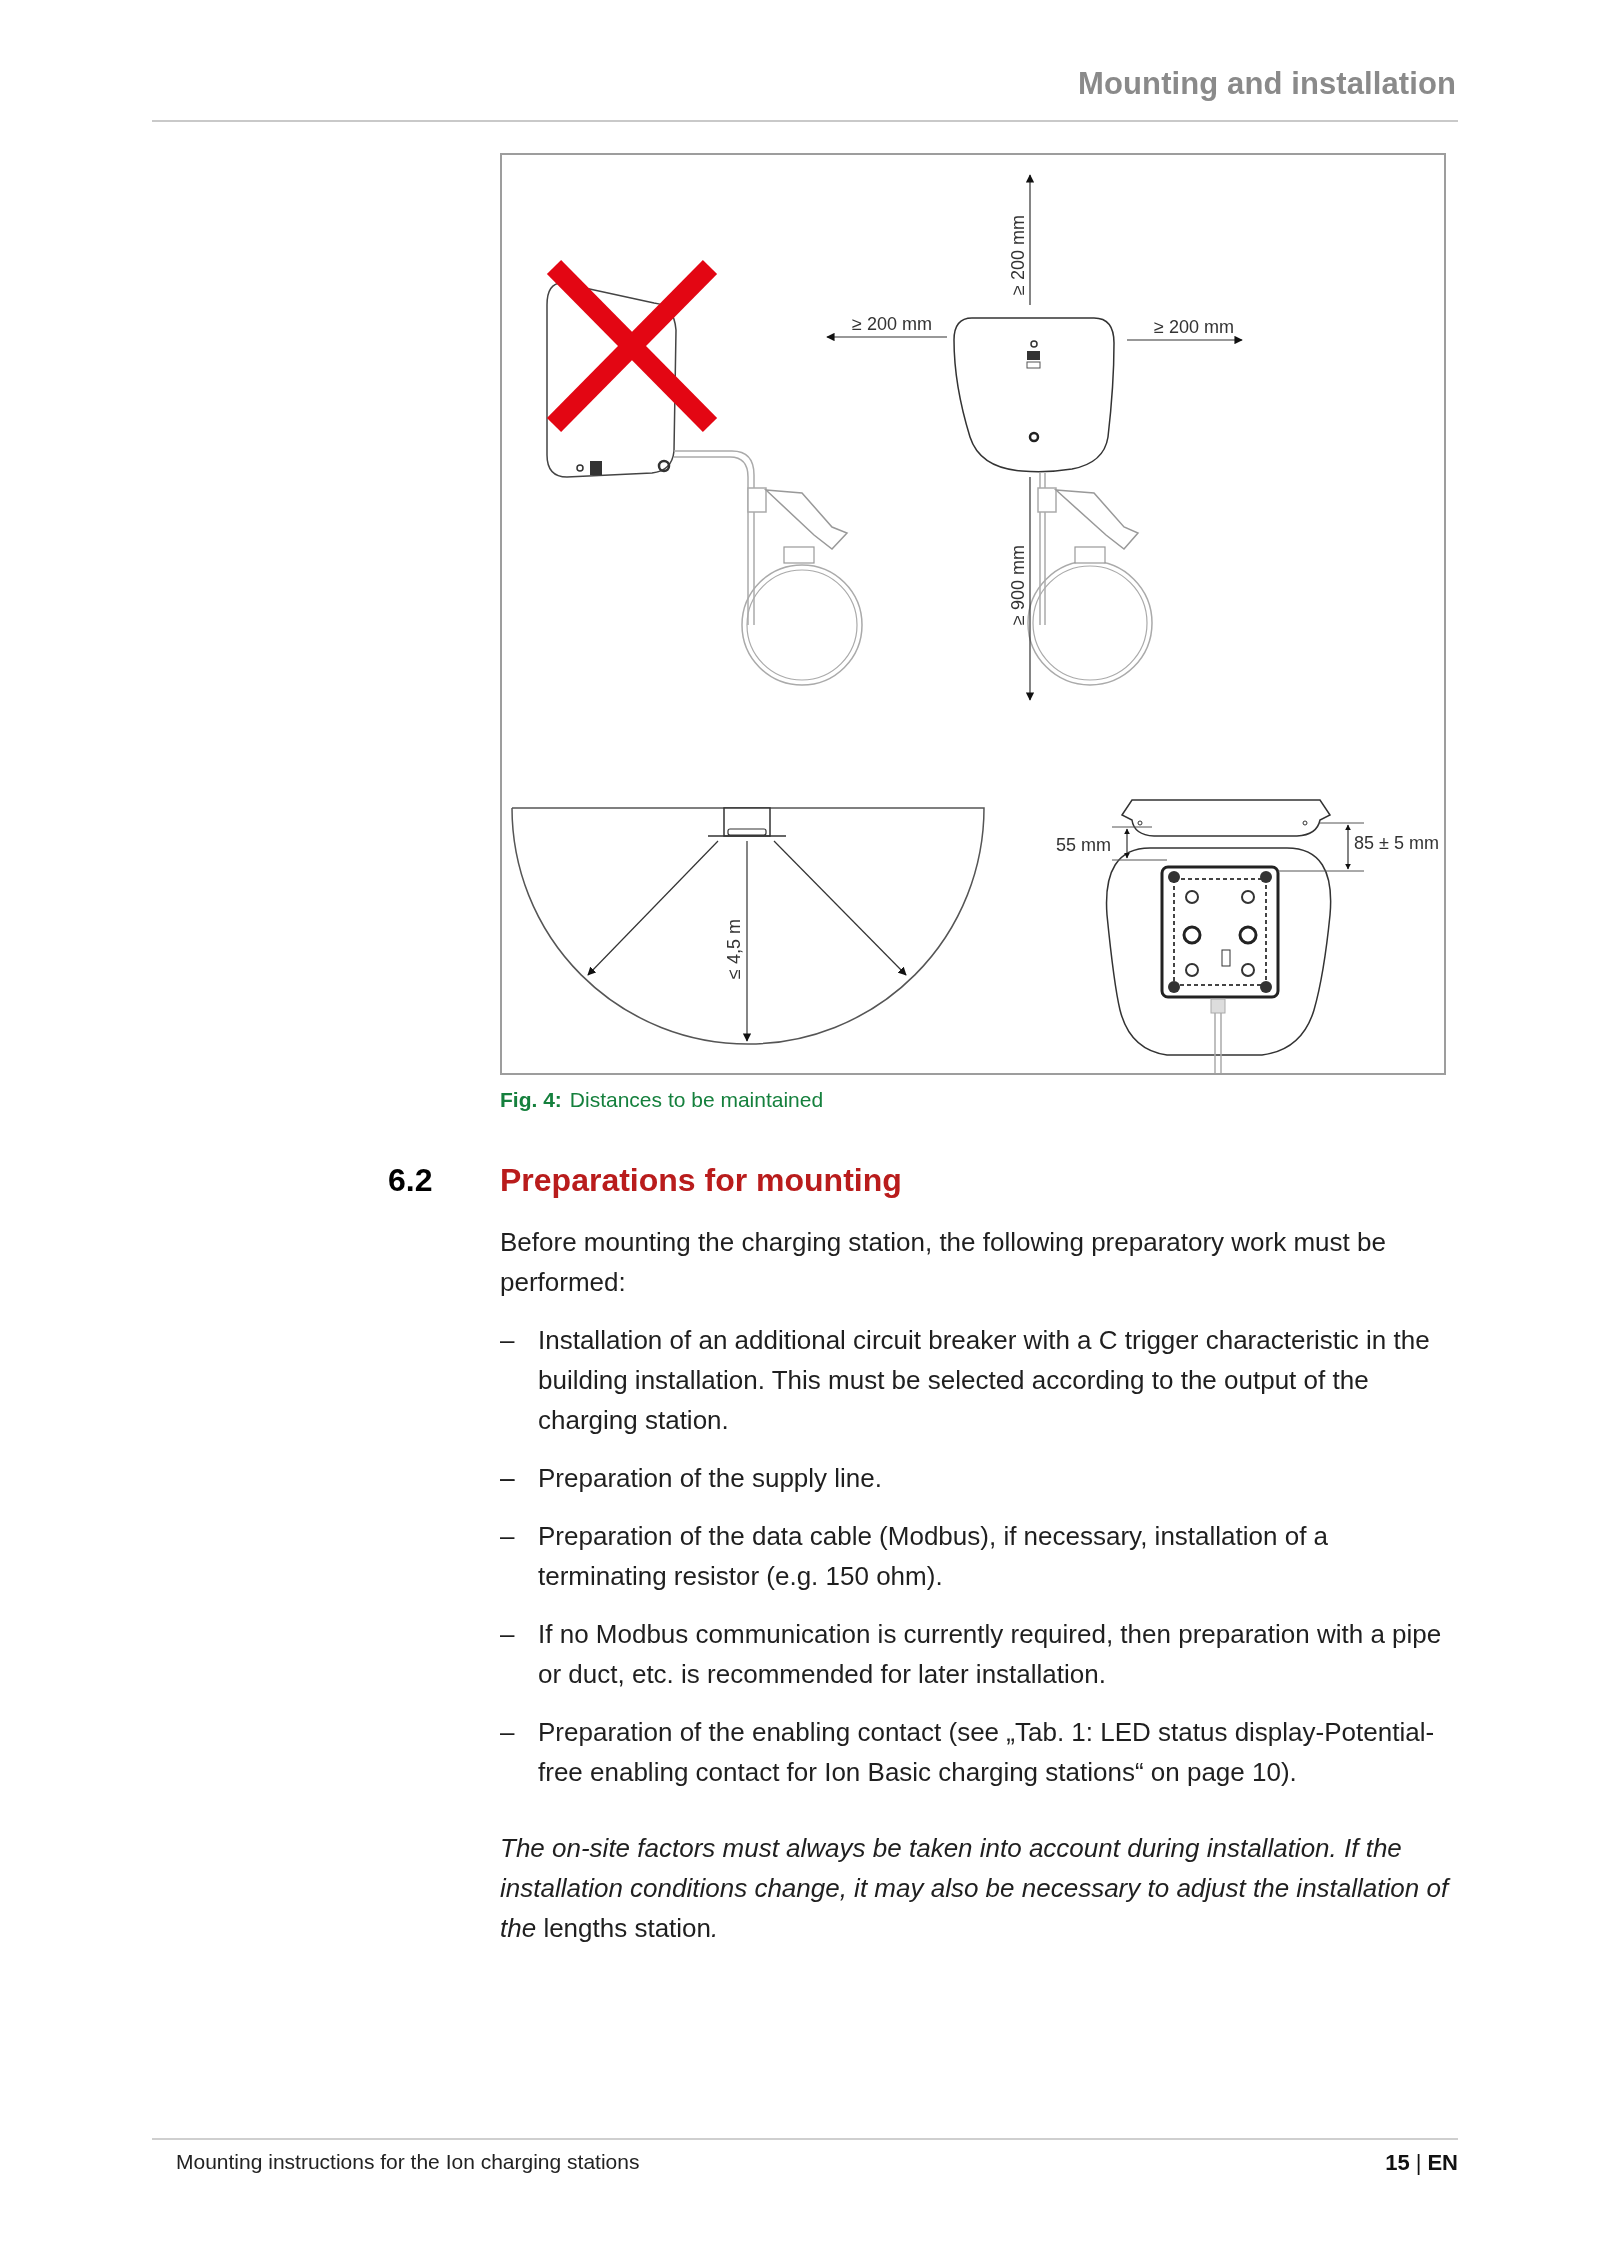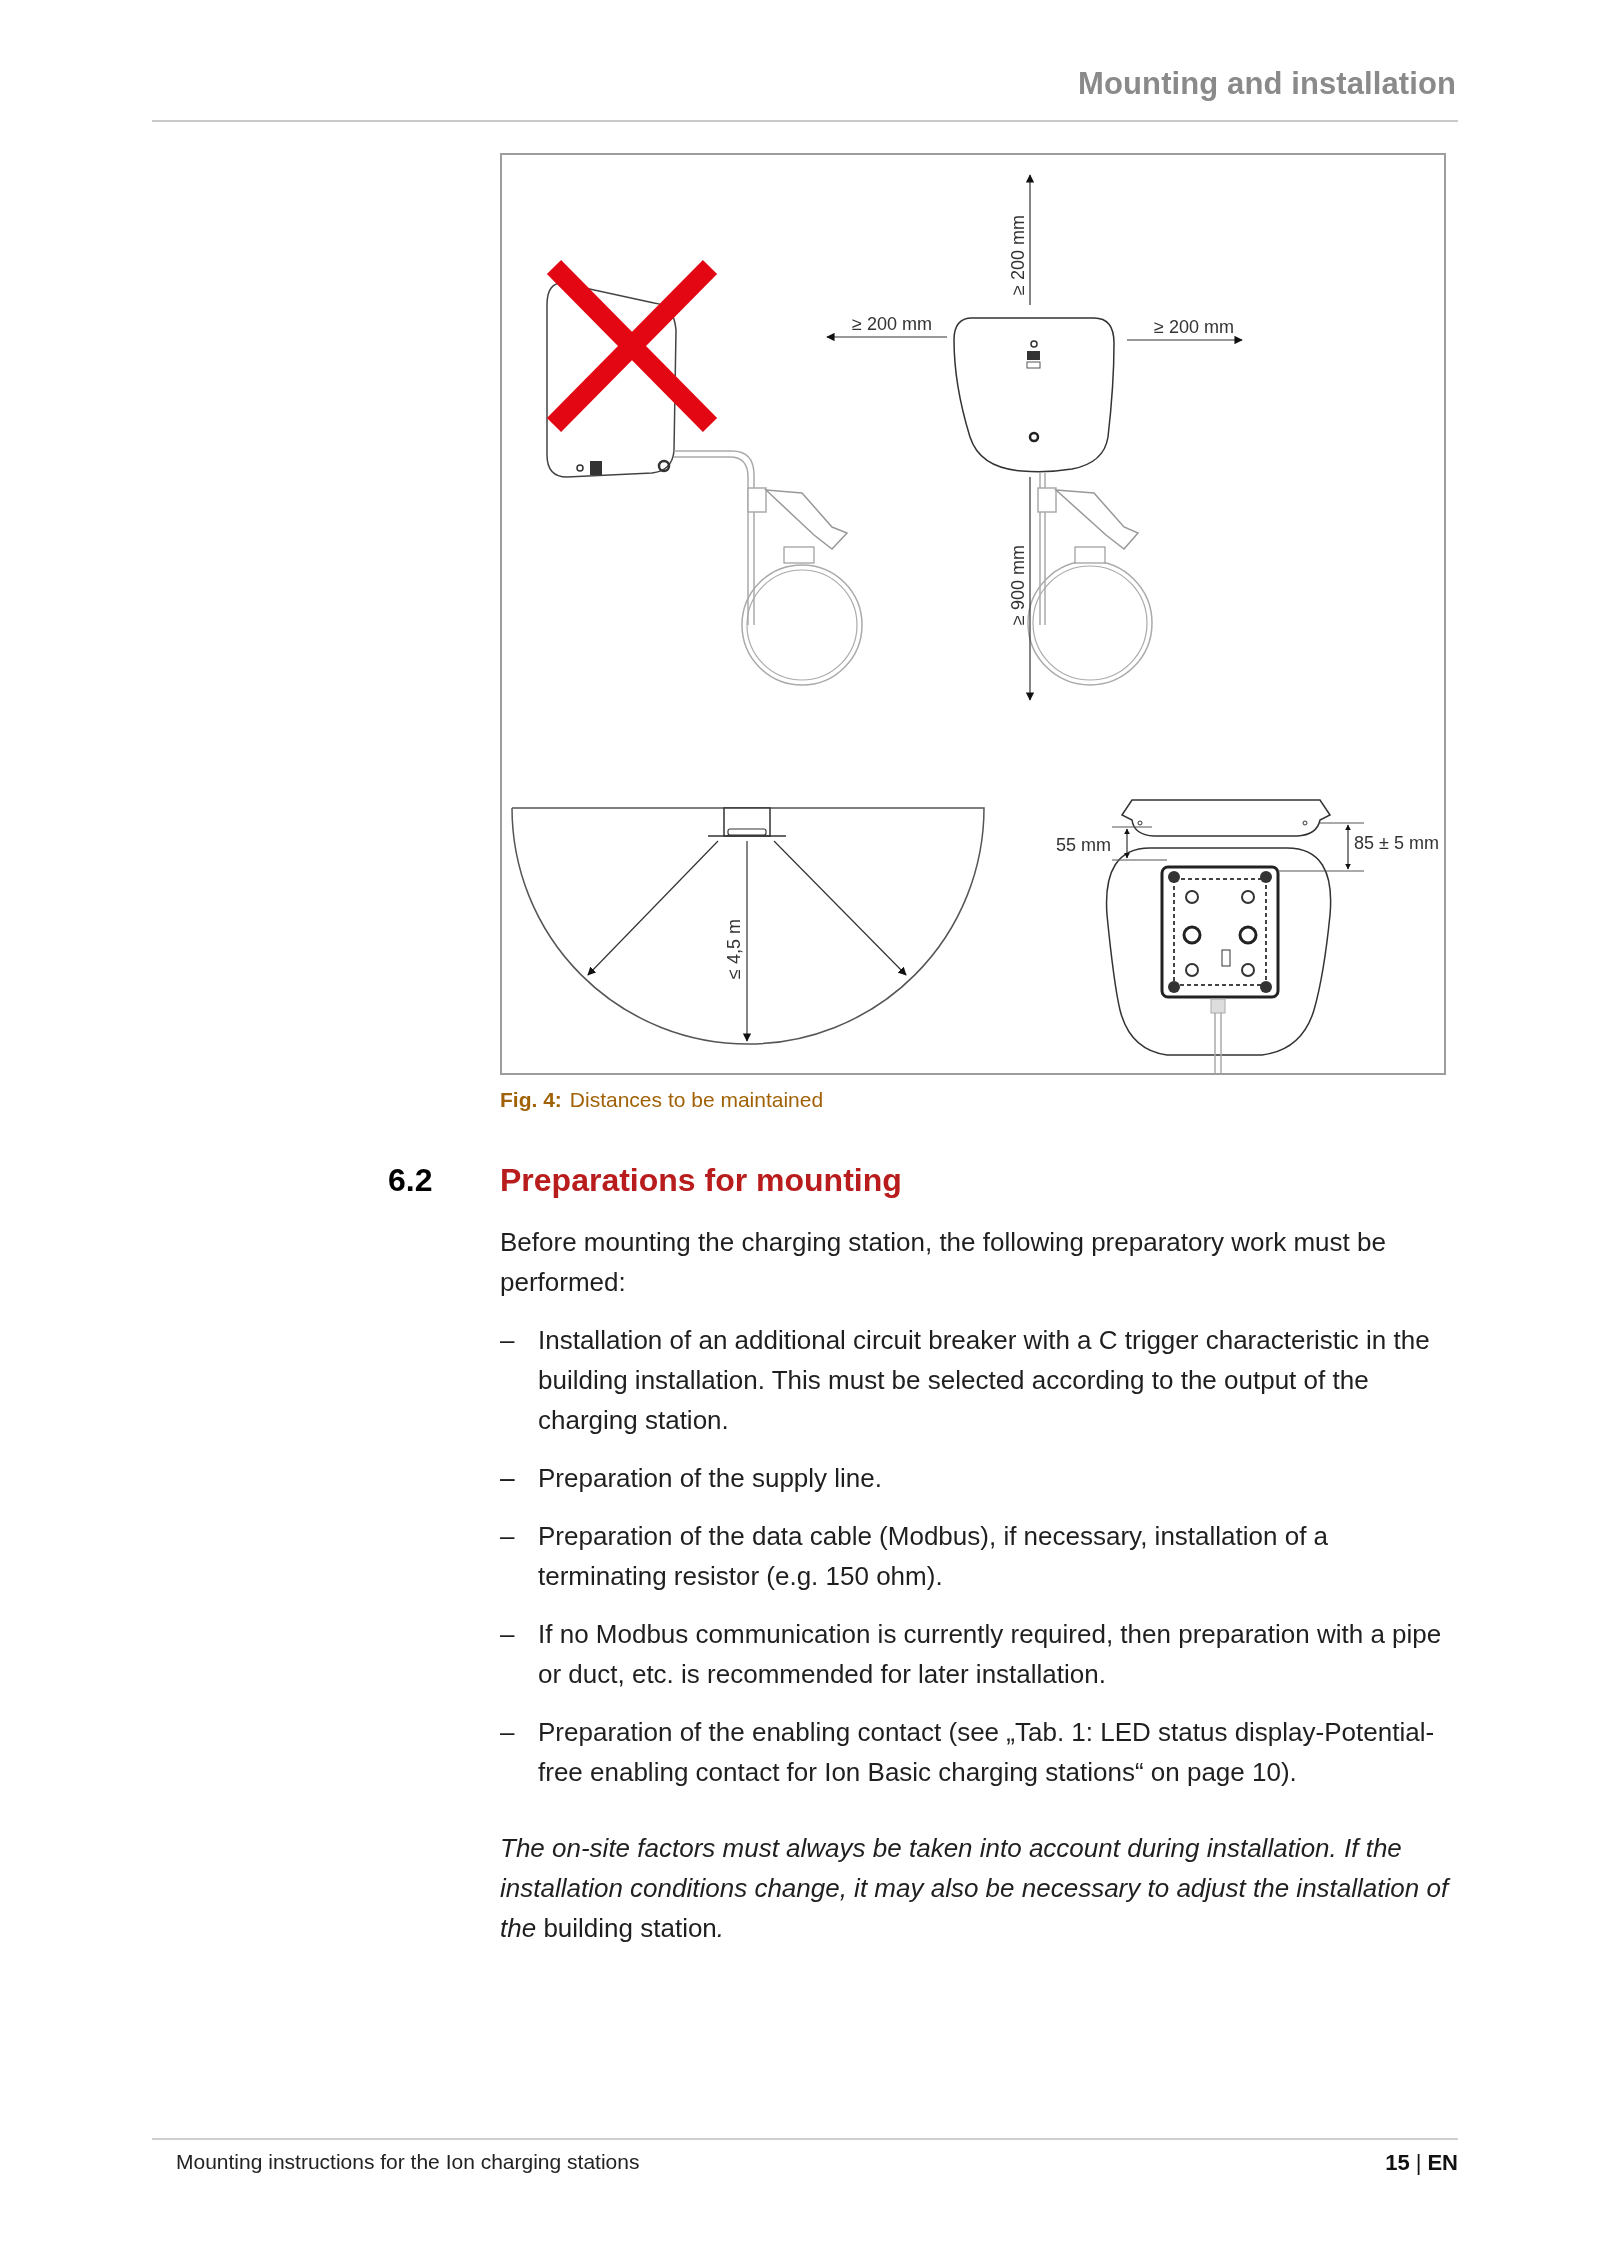--- a/index.html
+++ b/index.html
@@ -6,21 +6,21 @@
   body { width: 1600px; height: 2263px; position: relative; overflow: hidden;
          font-family: "Liberation Sans", "DejaVu Sans", sans-serif; color: #1a1a1a; }
 
   .running-header { position: absolute; right: 144px; top: 66px; font-size: 31px; font-weight: bold; color: #8a8a8a; letter-spacing: 0.1px; }
   .header-rule { position: absolute; left: 152px; top: 120px; width: 1306px; height: 2px; background: #c9c9c9; }
 
   .figure-box { position: absolute; left: 500px; top: 153px; width: 942px; height: 918px; border: 2px solid #9d9d9d; background: #fff; }
   .figure-box svg { position: absolute; left: 0; top: 0; }
   .dim-label { font-family: "Liberation Sans", sans-serif; fill: #333; font-size: 18px; }
 
-  .fig-caption { position: absolute; left: 500px; top: 1088px; font-size: 21px; color: #a16207; }
+  .fig-caption { position: absolute; left: 500px; top: 1088px; font-size: 21px; color: #15803d; }
   .fig-caption .fig-num { font-weight: bold; margin-right: 8px; }
 
   .section-number { position: absolute; left: 388px; top: 1162px; font-size: 32px; font-weight: bold; color: #000000; }
   .section-title { position: absolute; left: 500px; top: 1162px; font-size: 32px; font-weight: bold; color: #b91c1c; }
 
   .body { position: absolute; left: 500px; top: 1222px; width: 960px; font-size: 26px; line-height: 40px; color: #1f1f1f; }
   .body p { margin: 0; }
   .intro { margin-bottom: 18px !important; }
   .bullets { list-style: none; margin: 0; padding: 0; }
   .bullets li { position: relative; padding-left: 38px; margin-bottom: 18px; }
@@ -150,20 +150,20 @@
 <div class="body">
   <p class="intro">Before mounting the charging station, the following preparatory work must be performed:</p>
   <ul class="bullets">
     <li><span class="dash">–</span><span>Installation of an additional circuit breaker with a C trigger characteristic in the building installation. This must be selected according to the output of the charging station.</span></li>
     <li><span class="dash">–</span></li>
     <li><span class="dash">–</span><span>Preparation of the supply line.</span></li>
     <li><span class="dash">–</span><span>Preparation of the data cable (Modbus), if necessary, installation of a terminating resistor (e.g. 150 ohm).</span></li>
     <li><span class="dash">–</span><span>If no Modbus communication is currently required, then preparation with a pipe or duct, etc. is recommended for later installation.</span></li>
     <li><span class="dash">–</span><span>Preparation of the enabling contact (see „Tab. 1: LED status display-Potential-free enabling contact for Ion Basic charging stations“ on page 10).</span></li>
   </ul>
-  <p class="note"><span>The on-site factors must always be taken into account during installation. If the installation conditions change, it may also be necessary to adjust the installation of the </span><span class="upright">building station</span><span>.</span></p>
+  <p class="note"><span>The on-site factors must always be taken into account during installation. If the installation conditions change, it may also be necessary to adjust the installation of the </span><span class="upright">lengths station</span><span>.</span></p>
 </div>
 
 <div class="footer-rule"></div>
 <div class="footer-text">Mounting instructions for the Ion charging stations</div>
 <div class="footer-page">
   <span>15</span><span class="sep">|</span><span>EN</span>
 </div>
 
 </body></html>

